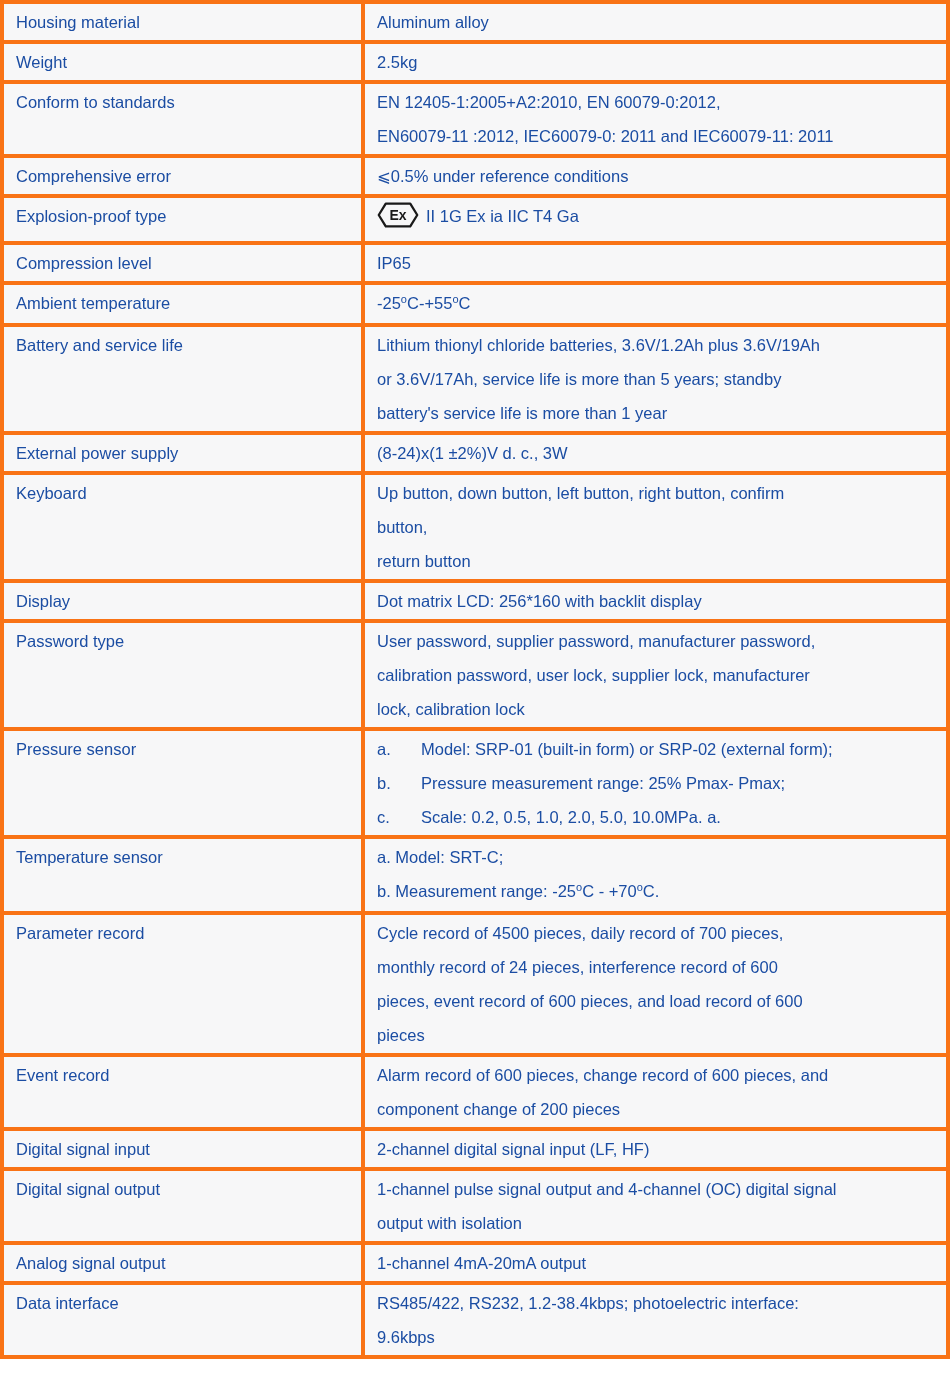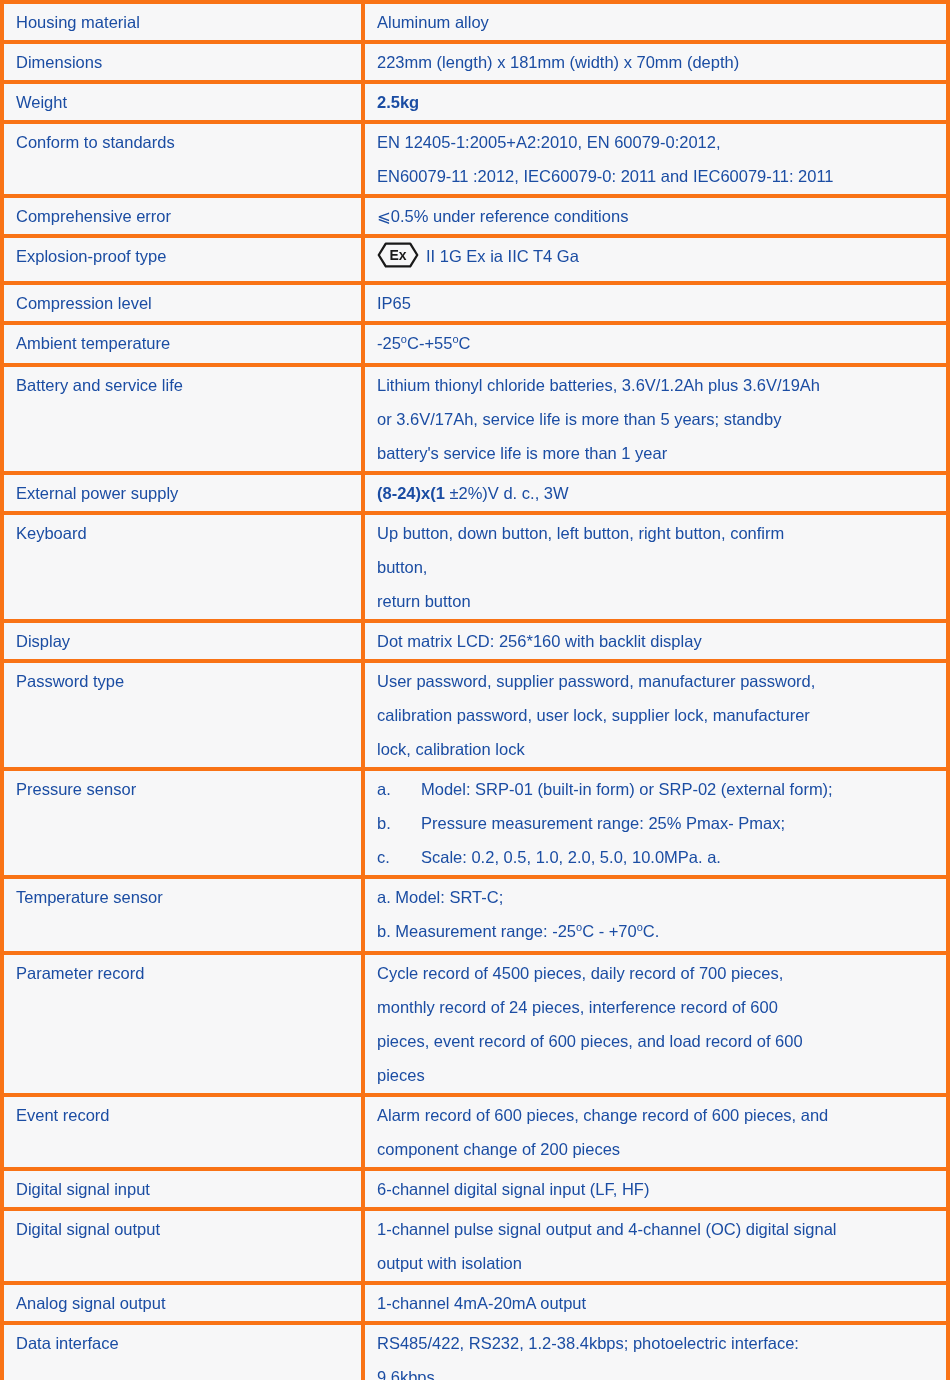--- a/index.html
+++ b/index.html
@@ -30,21 +30,21 @@
     white-space: nowrap;
   }
   td.value-cell {
     padding-left: 10px;
   }
   .line {
     line-height: 34px;
     white-space: nowrap;
   }
   .seg-bold {
-    font-weight: bold;
+    font-weight: normal;
   }
   .seg-sup {
     font-size: 11px;
     position: relative;
     top: -6px;
   }
   .seg-marker {
     display: inline-block;
     width: 44px;
   }
@@ -64,26 +64,20 @@
       <col>
     </colgroup>
     <tbody>
         <tr>
           <td class="label-cell">Housing material</td>
           <td class="value-cell">
             <div class="line"><span class="">Aluminum alloy</span></div>
           </td>
         </tr>
         <tr>
-          <td class="label-cell">Dimensions</td>
-          <td class="value-cell">
-            <div class="line"><span class="">223mm (length) x 181mm (width) x 70mm (depth)</span></div>
-          </td>
-        </tr>
-        <tr>
           <td class="label-cell">Weight</td>
           <td class="value-cell">
             <div class="line"><span class="seg-bold ">2.5kg</span></div>
           </td>
         </tr>
         <tr>
           <td class="label-cell">Conform to standards</td>
           <td class="value-cell">
             <div class="line"><span class="">EN 12405-1:2005+A2:2010, EN 60079-0:2012,</span></div>
             <div class="line"><span class="">EN60079-11 :2012, IEC60079-0: 2011 and IEC60079-11: 2011</span></div>
@@ -179,21 +173,21 @@
         <tr>
           <td class="label-cell">Event record</td>
           <td class="value-cell">
             <div class="line"><span class="">Alarm record of 600 pieces, change record of 600 pieces, and</span></div>
             <div class="line"><span class="">component change of 200 pieces</span></div>
           </td>
         </tr>
         <tr>
           <td class="label-cell">Digital signal input</td>
           <td class="value-cell">
-            <div class="line"><span class="">6-channel digital signal input (LF, HF)</span></div>
+            <div class="line"><span class="">2-channel digital signal input (LF, HF)</span></div>
           </td>
         </tr>
         <tr>
           <td class="label-cell">Digital signal output</td>
           <td class="value-cell">
             <div class="line"><span class="">1-channel pulse signal output and 4-channel (OC) digital signal</span></div>
             <div class="line"><span class="">output with isolation</span></div>
           </td>
         </tr>
         <tr>

